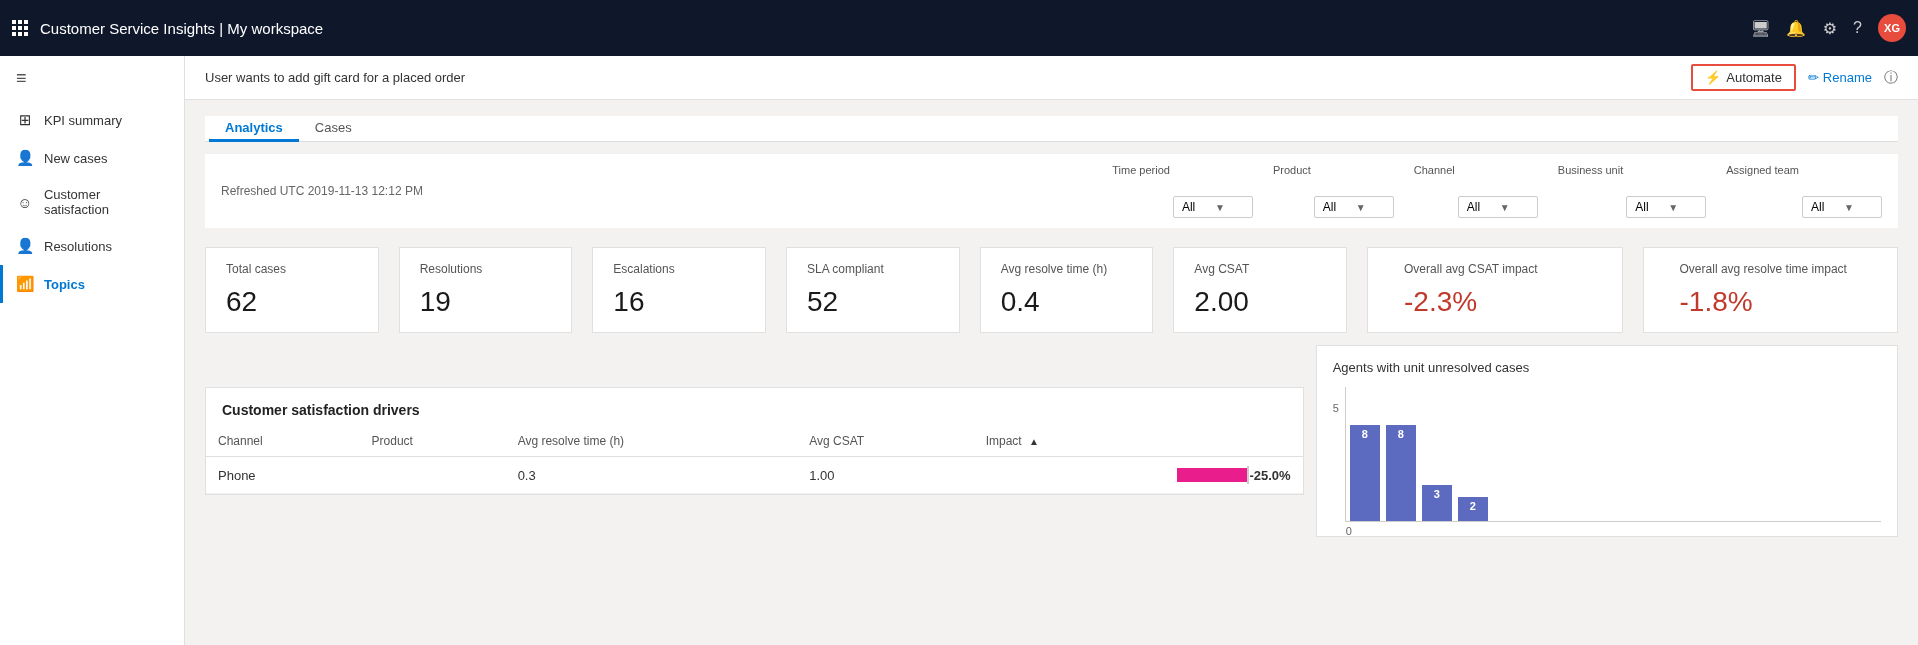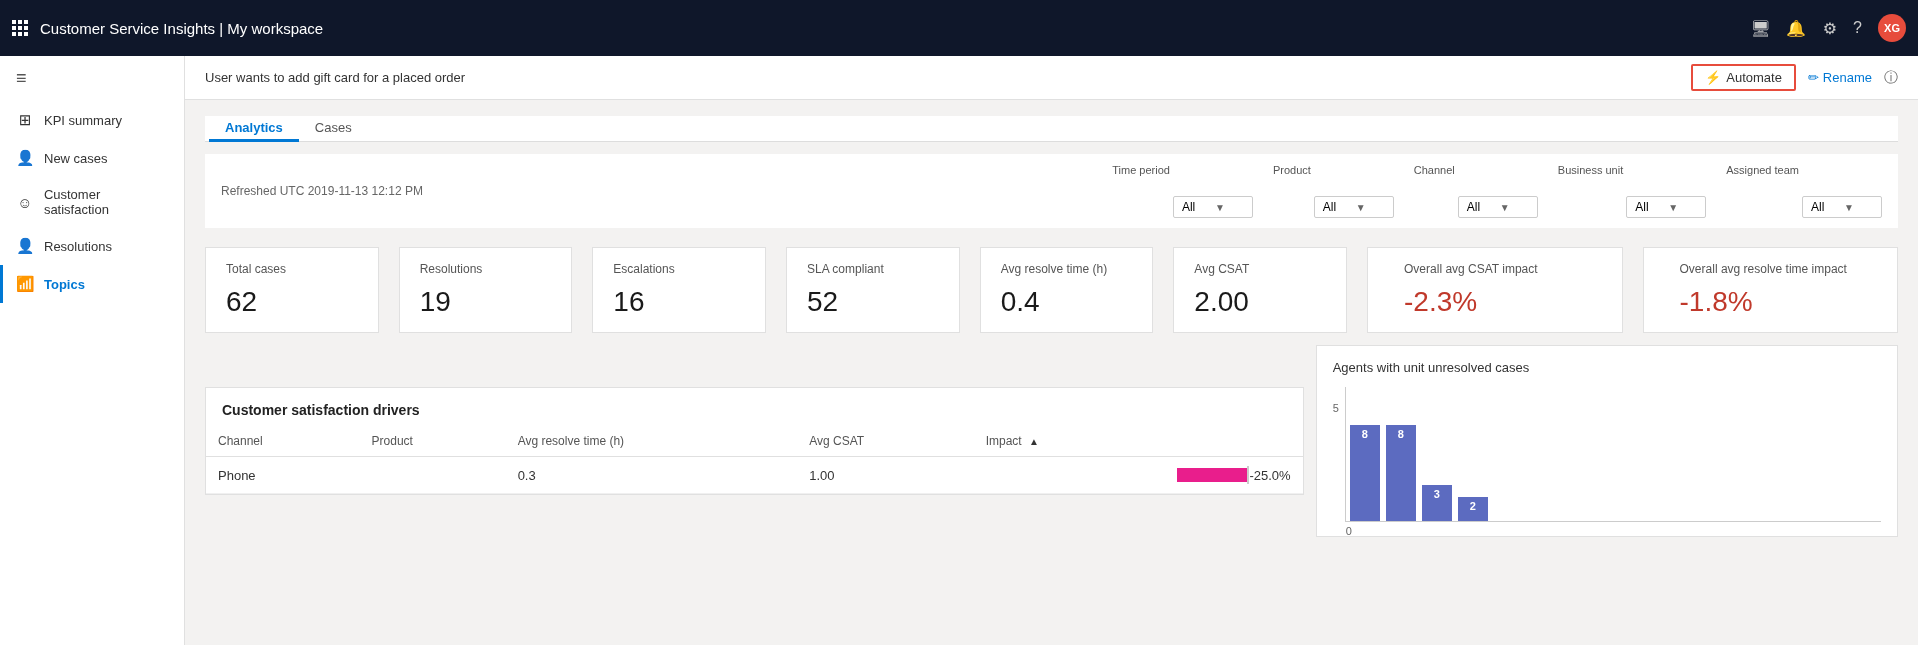--- a/index.html
+++ b/index.html
@@ -183,21 +183,21 @@
       padding: 8px 12px;
       border-bottom: 1px solid #e0e0e0;
     }
     .csat-table td {
       padding: 9px 12px;
       font-size: 13px;
       color: #333;
       border-bottom: 1px solid #f0f0f0;
     }
     .impact-col { text-align: right; }
-    .impact-bar-cell { display: flex; align-items: center; justify-content: flex-end; gap: 0; }
+    .impact-bar-cell { display: flex; align-items: center; justify-content: flex-end; gap: 0; font-weight: bold; }
     .impact-bar-container { width: 80px; display: flex; align-items: center; justify-content: flex-end; }
     .impact-bar { height: 14px; background: #e91e8c; }
     .impact-divider { width: 2px; height: 18px; background: #ccc; }
     .sort-arrow { font-size: 10px; color: #333; margin-left: 4px; }
 
     
     .agents-chart {
       background: white;
       border: 1px solid #e0e0e0;
       flex: 1;

